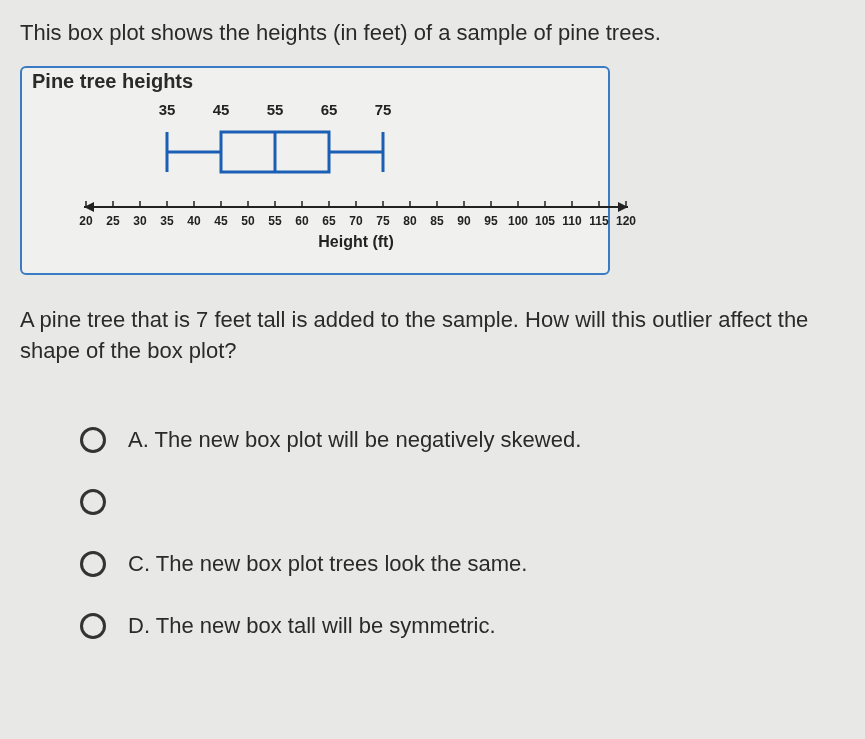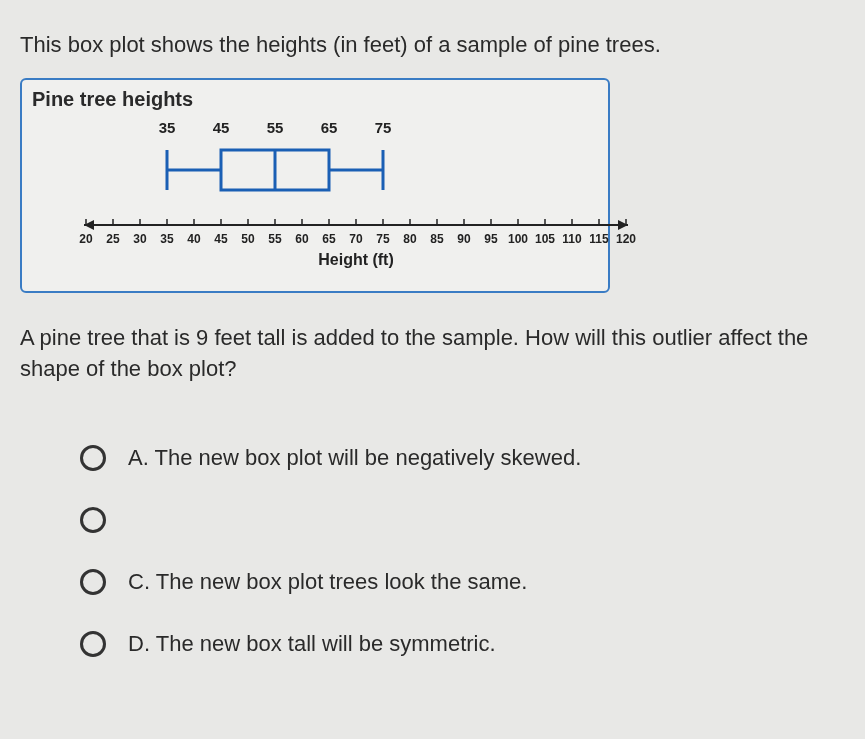--- a/index.html
+++ b/index.html
@@ -6,27 +6,26 @@
     body {
       font-family: Arial, sans-serif;
       background: #e8e8e6;
       padding: 20px;
       width: 865px;
       color: #2a2a2a;
     }
     .intro {
       font-size: 22px;
       margin-bottom: 20px;
-      margin-top: 12px;
     }
     .plot-frame {
       border: 2px solid #3a7cc4;
       border-radius: 6px;
       background: #f0f0ee;
-      padding: 8px 10px 12px 10px;
+      padding: 2px 10px 12px 10px;
       width: 590px;
       margin-bottom: 30px;
     }
     .plot-title {
       font-size: 20px;
       font-weight: bold;
       margin-bottom: 4px;
     }
     .svg-wrap { width: 100%; margin-left: 44px; }
     .question {
@@ -115,21 +114,21 @@
         <text x="496" y="128" text-anchor="middle" font-size="12" font-weight="bold" fill="#222">110</text>
         <line x1="523" y1="104" x2="523" y2="110" stroke="#222" stroke-width="1.5"></line>
         <text x="523" y="128" text-anchor="middle" font-size="12" font-weight="bold" fill="#222">115</text>
         <line x1="550" y1="104" x2="550" y2="110" stroke="#222" stroke-width="1.5"></line>
         <text x="550" y="128" text-anchor="middle" font-size="12" font-weight="bold" fill="#222">120</text>
         <text x="280" y="150" text-anchor="middle" font-size="16" font-weight="bold" fill="#222">Height (ft)</text>
       </svg>
   </div>
 </div>
 
-<div class="question">A pine tree that is 9 feet tall is added to the sample. How will this outlier affect the shape of the box plot?</div>
+<div class="question">A pine tree that is 7 feet tall is added to the sample. How will this outlier affect the shape of the box plot?</div>
 
 <div class="choices">
   <div class="choice">
     <div class="radio"></div>
     <div class="choice-text">A.  The new box plot will be negatively skewed.</div>
   </div>
   <div class="choice">
     <div class="radio"></div>
   </div>
   <div class="choice">

